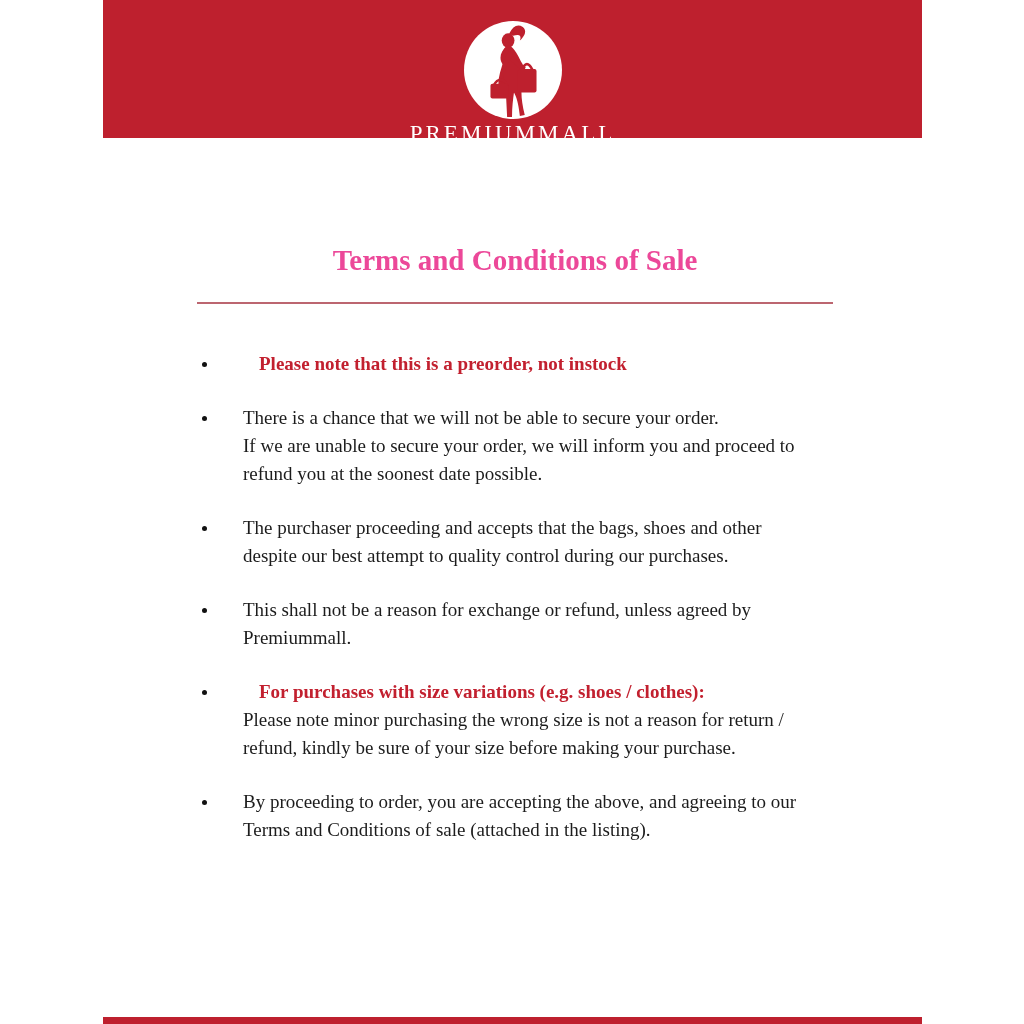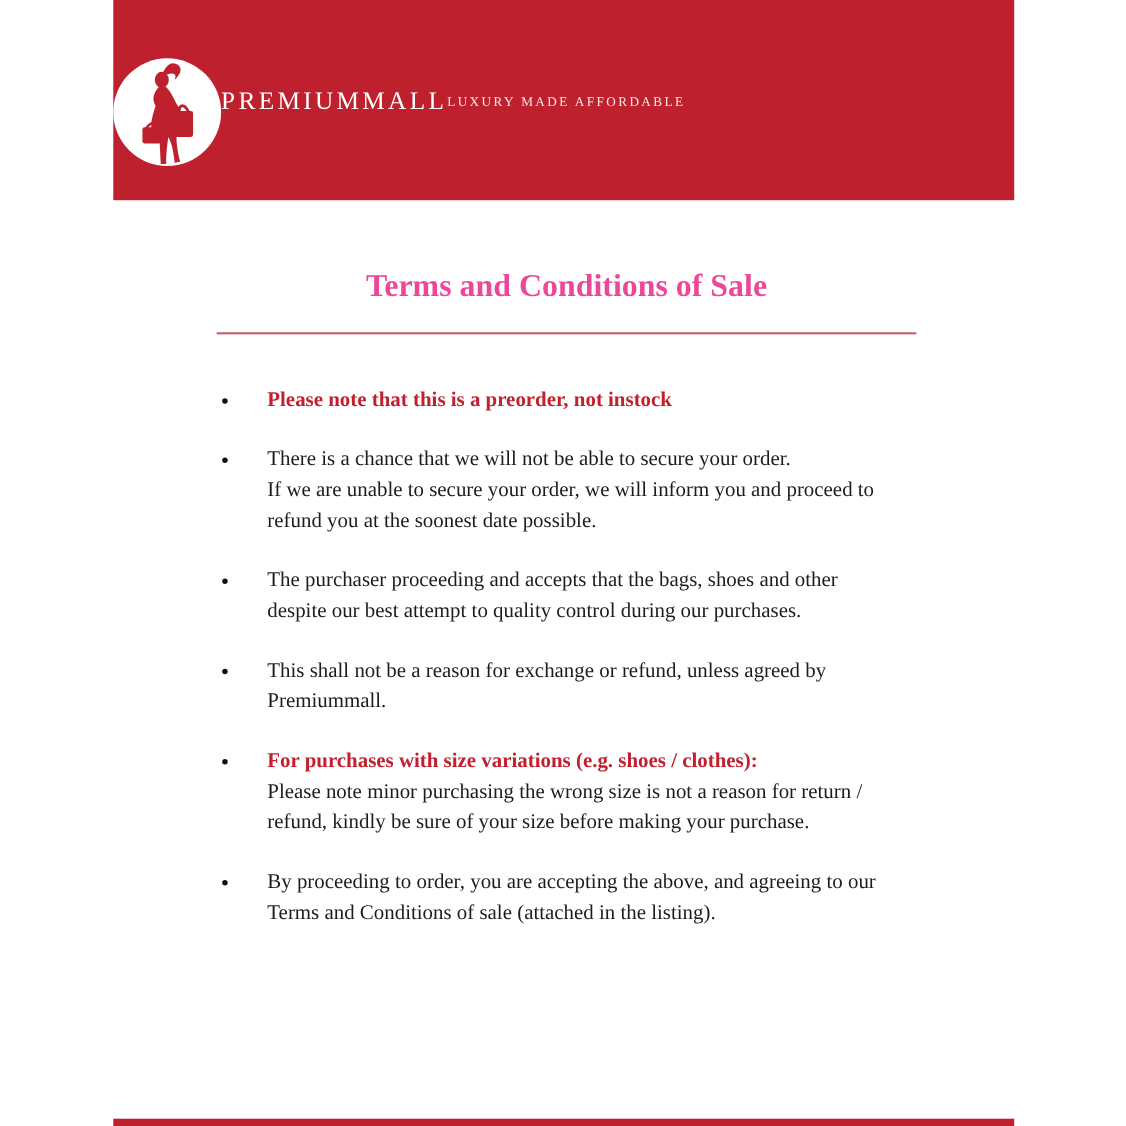--- a/index.html
+++ b/index.html
@@ -1,23 +1,23 @@
 <!DOCTYPE html>
 <html style="--banner-red: #be202e; --divider-red: #bc6670; --text-red: #c2202f;"><head>
 <meta charset="utf-8">
 <style>
   html,body{margin:0;padding:0;}
   body{
     width:1024px;height:1024px;position:relative;background:#ffffff;
     font-family:"Liberation Serif","DejaVu Serif",serif;overflow:hidden;
   }
   .banner{
-    position:absolute;left:103px;top:0;width:819px;height:182px;
+    position:absolute;left:103px;top:0;width:819px;height:138px;
     background:var(--banner-red,#be202e);
-    display:flex;flex-direction:row;align-items:center;
+    display:flex;flex-direction:column;align-items:center;
   }
   .logo-circle{
     width:98px;height:98px;border-radius:50%;background:#ffffff;
     margin-top:21px;overflow:hidden;flex:0 0 auto;
   }
   .logo-circle svg{display:block;width:98px;height:98px;}
   .brand{
     color:#ffffff;font-size:23px;letter-spacing:3px;line-height:26px;
     margin-top:2px;white-space:nowrap;
   }
@@ -35,21 +35,21 @@
   .item{
     display:flex;margin-bottom:26px;font-size:19px;line-height:28px;color:#1c1c1c;
   }
   .bullet{flex:0 0 46px;}
   .dot{
     display:block;width:5px;height:5px;border-radius:50%;
     background:#111111;margin:12px 0 0 5px;
   }
   .item-text{flex:1 1 auto;}
   .line{white-space:nowrap;}
-  .red{color:var(--text-red,#c2202f);font-weight:bold;}
+  .red{color:var(--text-red,#c2202f);font-weight:bold;margin-left:16px;}
   .footer-bar{
     position:absolute;left:103px;top:1017px;width:819px;height:7px;
     background:var(--banner-red,#be202e);
   }
 </style>
 </head>
 <body>
 
 <div class="banner">
   <div class="logo-circle">

